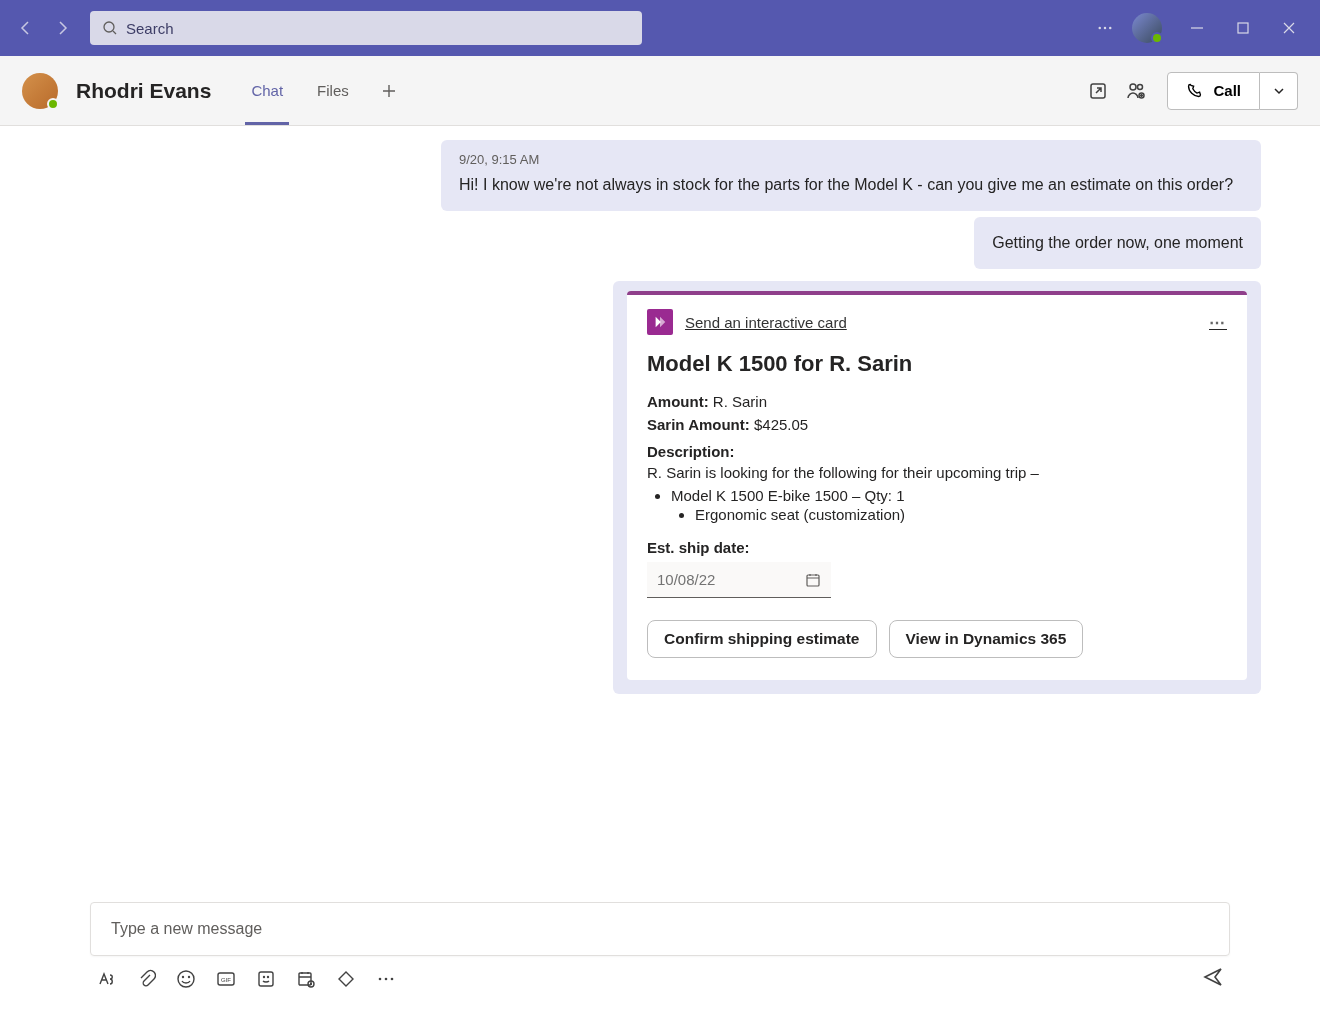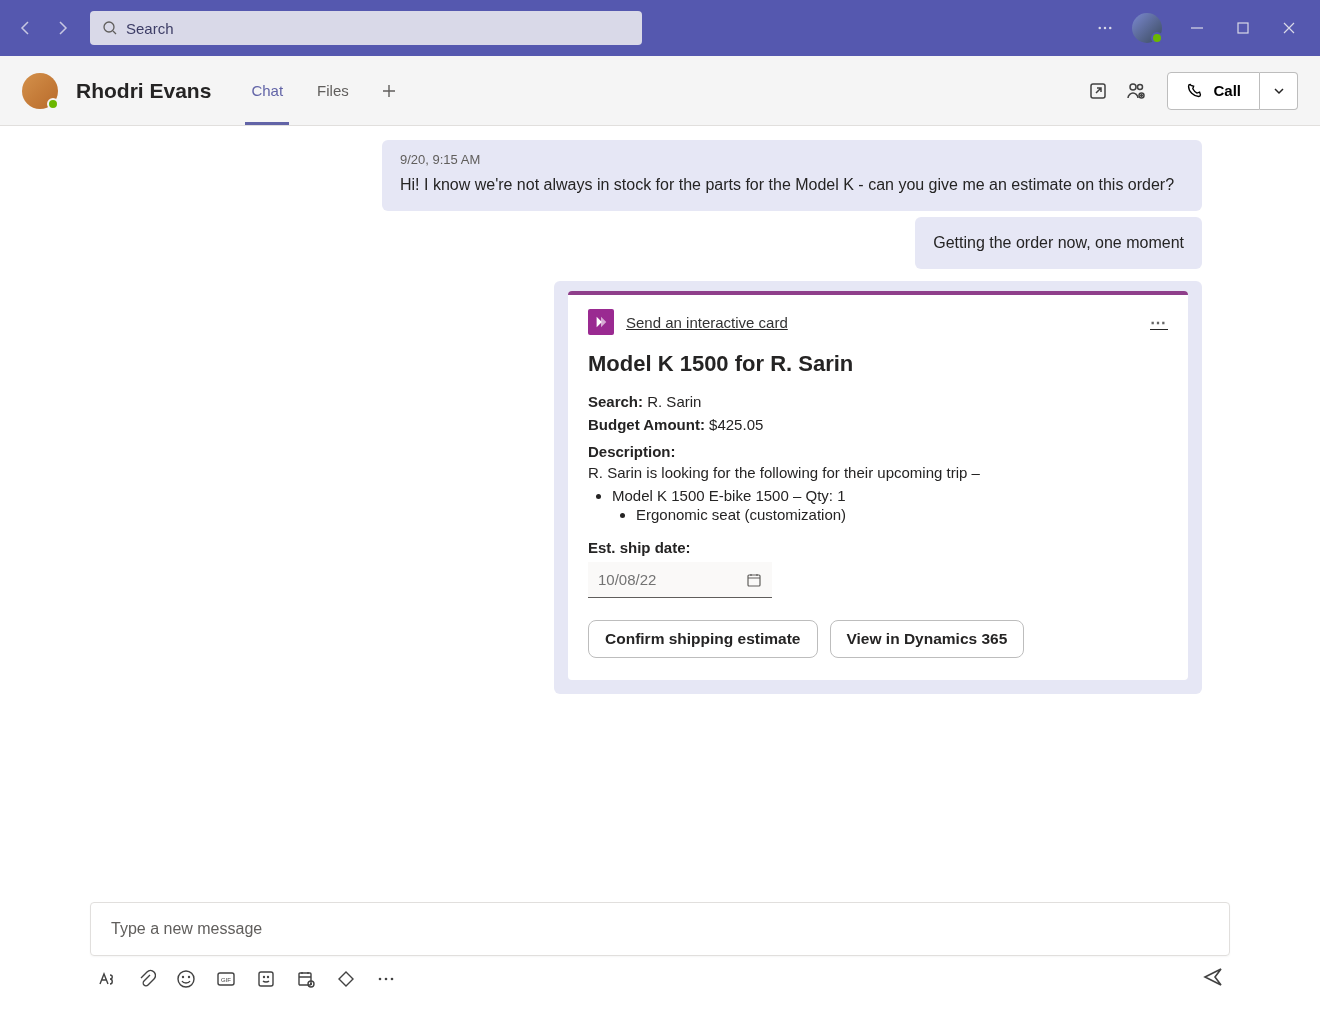--- a/index.html
+++ b/index.html
@@ -41,21 +41,21 @@
   .tab-add{display:flex;align-items:center;justify-content:center;width:32px;cursor:pointer;color:#605e5c;}
   .header-spacer{flex:1;}
   .header-icon{width:38px;height:38px;display:flex;align-items:center;justify-content:center;color:#424242;cursor:pointer;}
   .header-icon svg{width:20px;height:20px;}
   .call-btn{height:38px;border:1px solid #bdbdbd;background:#fff;border-radius:4px 0 0 4px;display:flex;align-items:center;padding:0 18px;font-size:15px;font-weight:600;cursor:pointer;margin-left:12px;}
   .call-btn svg{width:17px;height:17px;margin-right:10px;}
   .call-menu{height:38px;width:38px;border:1px solid #bdbdbd;border-left:none;background:#fff;border-radius:0 4px 4px 0;display:flex;align-items:center;justify-content:center;cursor:pointer;}
   .call-menu svg{width:12px;height:12px;}
 
   
-  .message-area{flex:1;background:#fff;padding:14px 118px 0 90px;display:flex;flex-direction:column;align-items:flex-end;overflow:auto;}
+  .message-area{flex:1;background:#fff;padding:14px 59px 0 90px;display:flex;flex-direction:column;align-items:flex-end;overflow:auto;}
   .bubble{max-width:820px;border-radius:6px;padding:8px 18px 14px 18px;margin-bottom:6px;}
   .bubble.incoming{background:var(--light-purple);padding-top:12px;}
   .bubble.outgoing{background:var(--light-purple);padding:14px 18px;}
   .msg-time{font-size:13px;color:#605e5c;margin-bottom:6px;}
   .msg-text{font-size:16px;line-height:1.5;}
   .incoming-row{align-self:flex-end;max-width:820px;width:820px;}
   .outgoing-row{align-self:flex-end;}
 
   
   .card-wrap{width:648px;align-self:flex-end;background:var(--light-purple);border-radius:6px;padding:10px 14px 14px 14px;margin-top:6px;}
@@ -212,24 +212,24 @@
                 <path d="M3 2l6 6-6 6V2z"></path>
                 <path d="M8 2l6 6-6 6V2z" opacity=".6"></path>
               </svg>
           </div>
           <div class="card-head-title">Send an interactive card</div>
           <div class="card-head-spacer"></div>
           <div class="card-more">⋯</div>
         </div>
         <div class="card-title">Model K 1500 for R. Sarin</div>
         <div class="card-row">
-          <b>Search:</b> <span>R. Sarin</span>
+          <b>Amount:</b> <span>R. Sarin</span>
         </div>
         <div class="card-row">
-          <b>Budget Amount:</b> <span>$425.05</span>
+          <b>Sarin Amount:</b> <span>$425.05</span>
         </div>
         <div class="card-desc">
           <div class="card-desc-label">Description:</div>
           <div class="card-desc-text">R. Sarin is looking for the following for their upcoming trip –</div>
           <ul class="card-list">
             <li>Model K 1500 E-bike 1500 – Qty: 1</li>
             <ul class="card-sublist">
               <li>Ergonomic seat (customization)</li>
             </ul>
           </ul>

